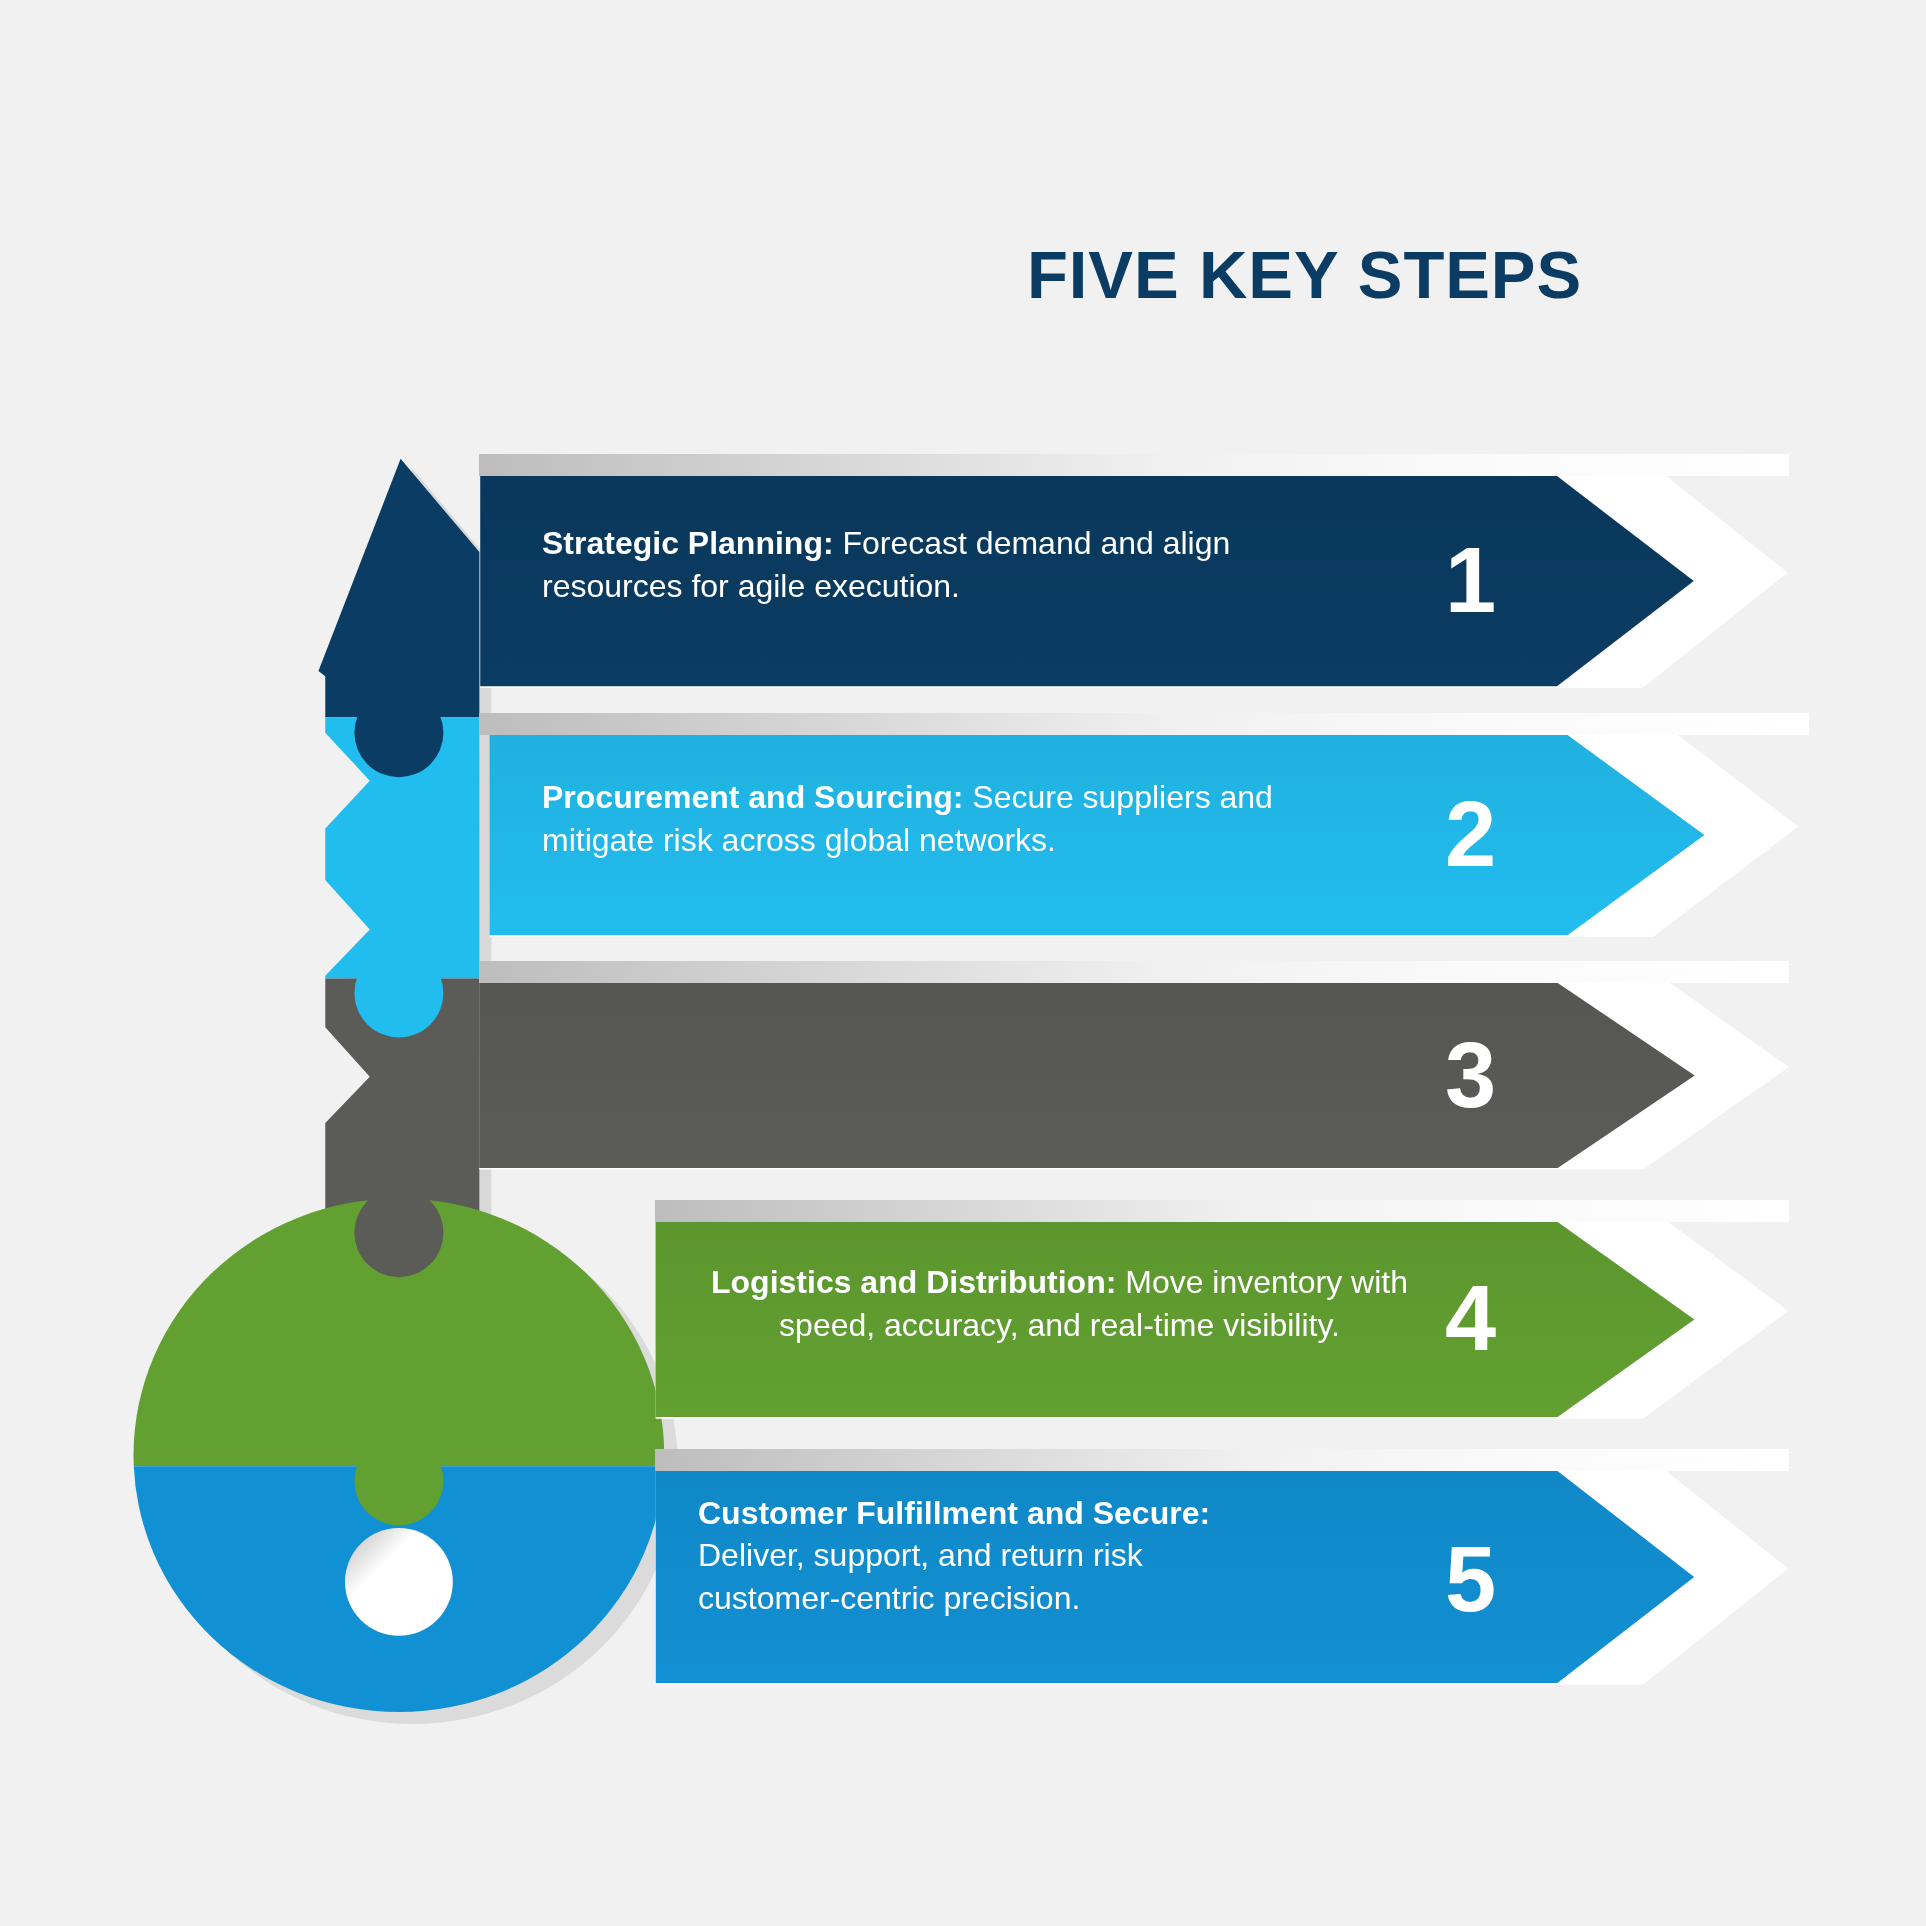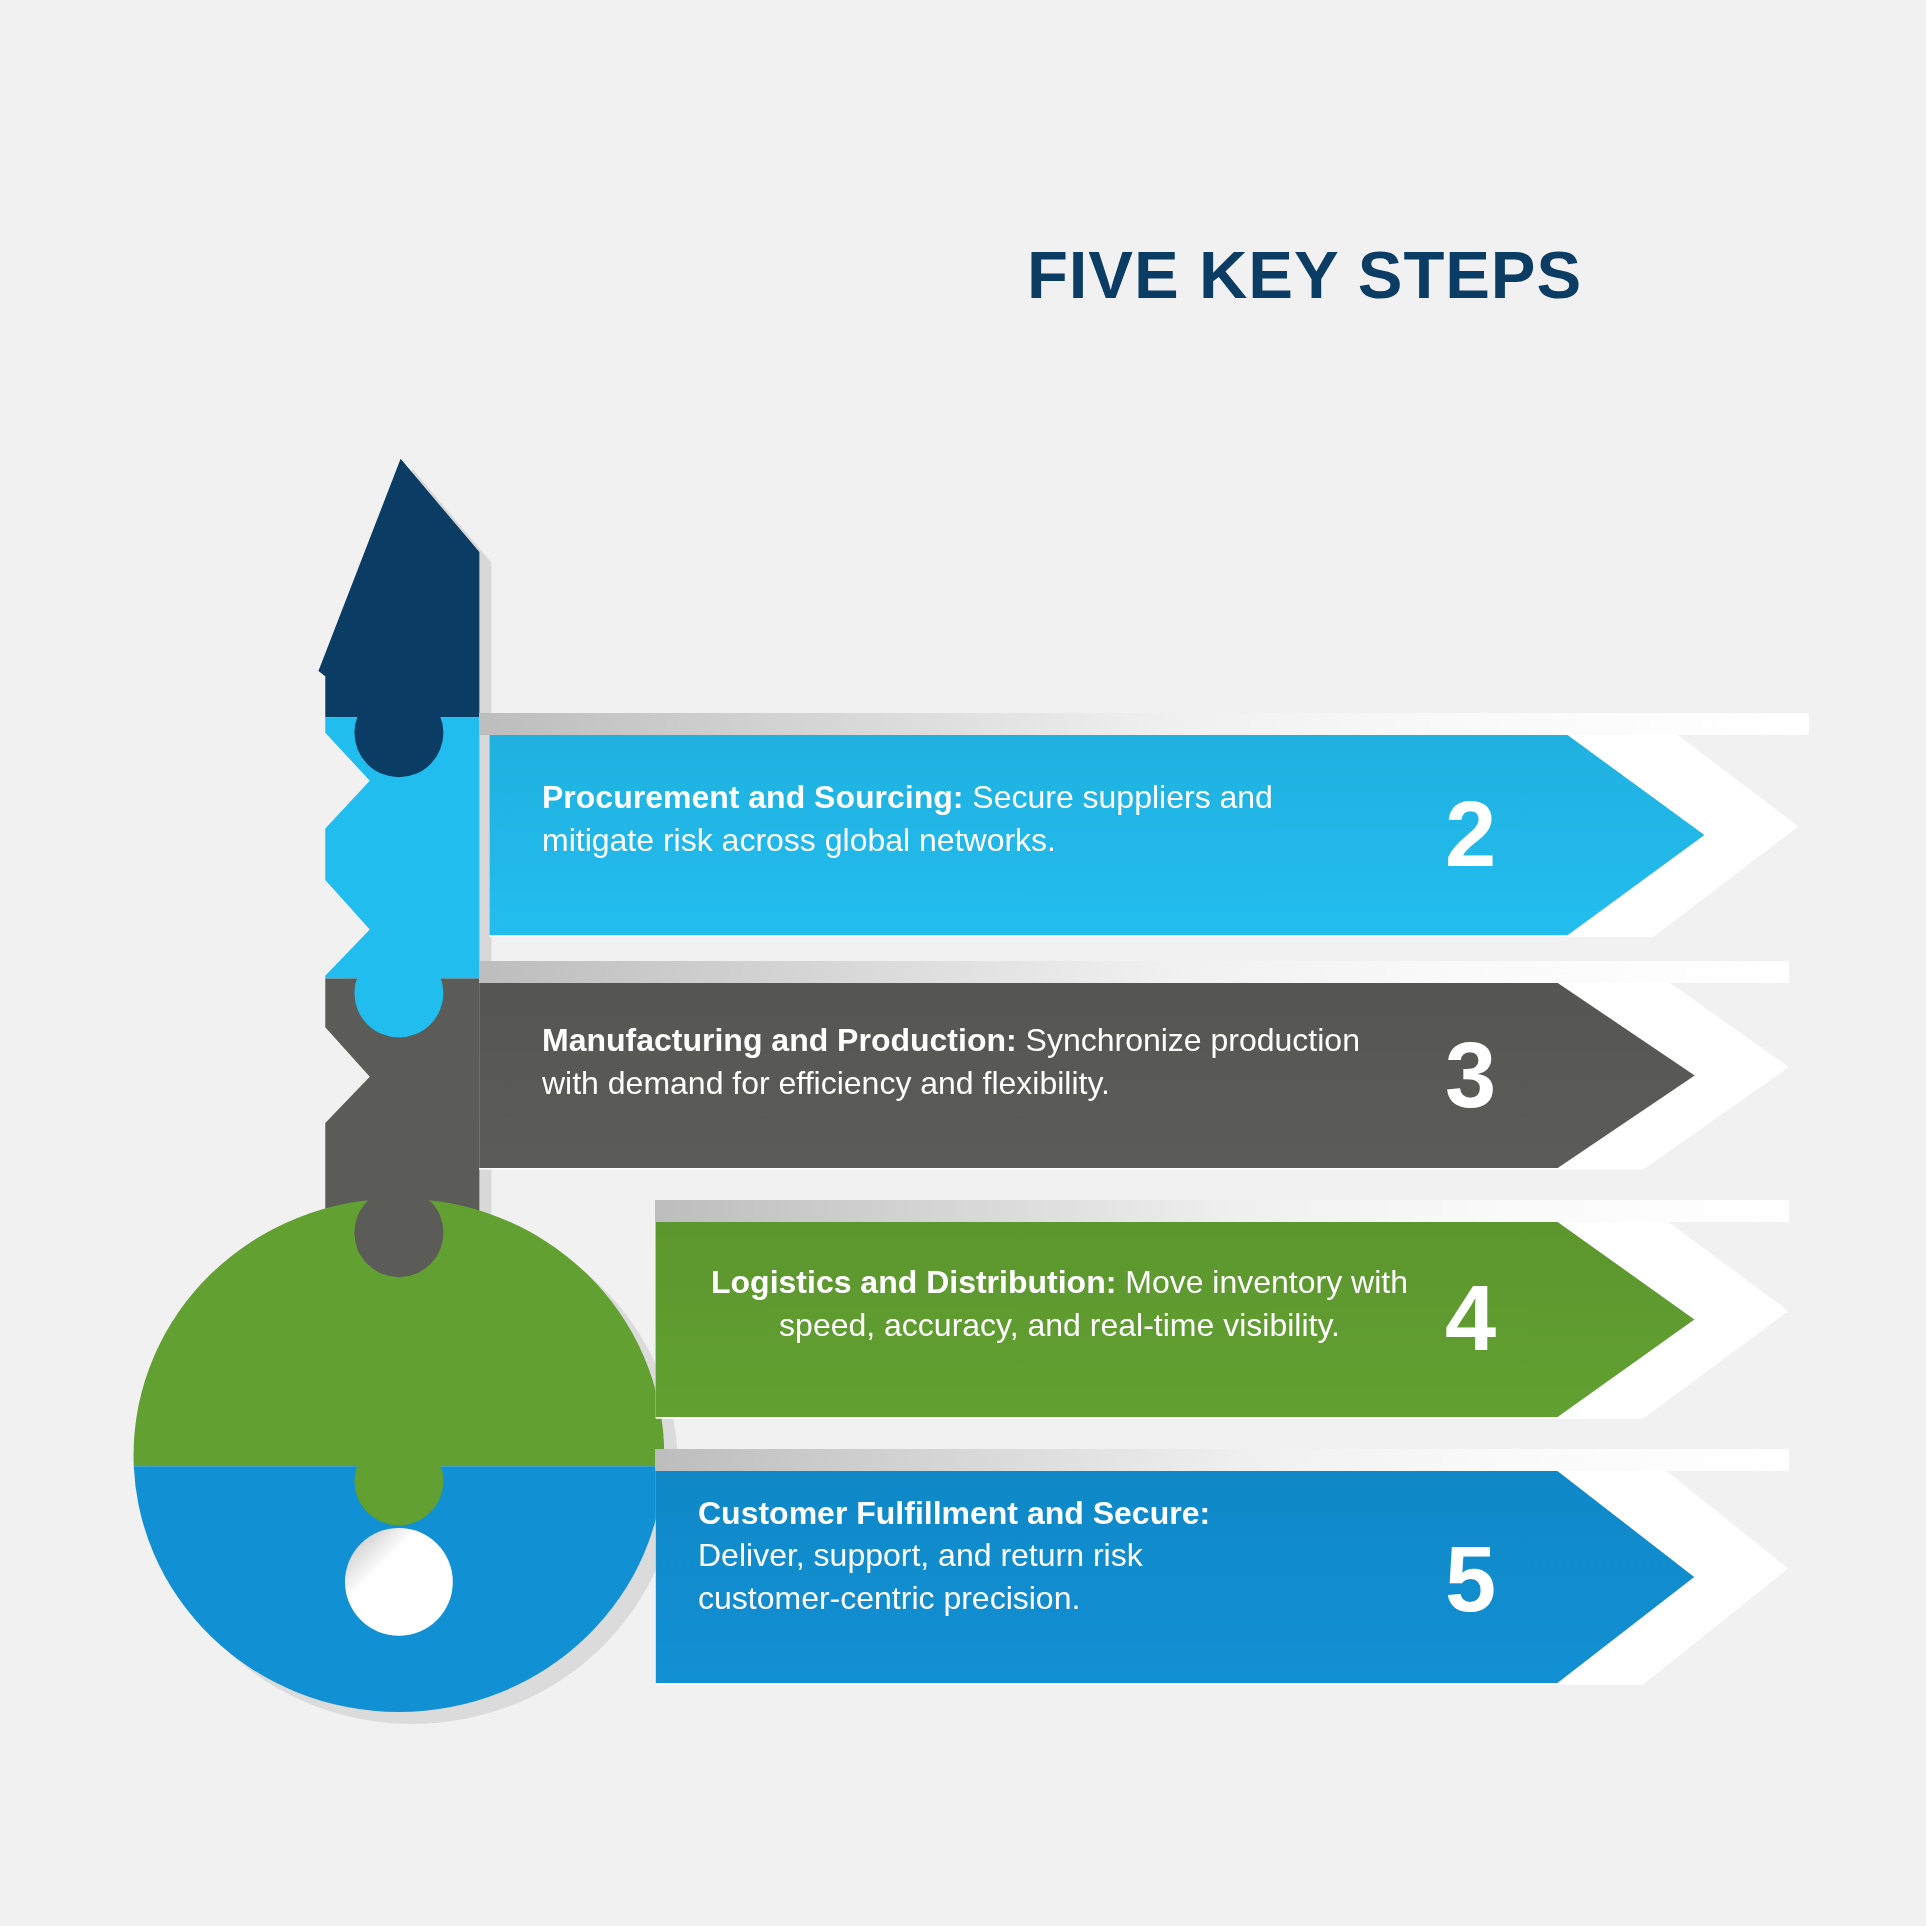--- a/index.html
+++ b/index.html
@@ -138,20 +138,32 @@
            L 380 1140 L 432 1086 L 380 1028 L 380 968 L 432 912 L 380 856
            L 380 790 L 372 784 Z" fill="#62a031" opacity="0"></path>
     </g>
 
     <circle cx="466" cy="856" r="52" fill="#0b3c63"></circle>
     <circle cx="466" cy="1160" r="52" fill="#22bdef"></circle>
     <circle cx="466" cy="1440" r="52" fill="#5b5b57"></circle>
     <circle cx="466" cy="1730" r="52" fill="#62a031"></circle>
   </svg>
 
+  <div class="band" style="left:479px;top:476px;width:1310px;height:241px;">
+    <svg viewBox="0 0 1530 282" style="position:absolute;inset:0;width:100%;height:100%;">
+      <path d="M0 -22 L1360 -22 L1530 113 L1360 248 L0 248 Z" fill="#ffffff"></path>
+      <path d="M0 0 L1260 0 L1420 123 L1260 246 L0 246 Z" fill="#0b3c63"></path>
+      <path d="M0 0 L1260 0 L1420 123 L1260 246 L0 246 Z" fill="url(#shGrad)" opacity="0.35"></path>
+    </svg>
+    <div class="shadowstrip"></div>
+    <div class="txt" style="left:63px;top:46px;width:775px;">
+      <b>Strategic Planning:</b><span> Forecast demand and align resources for agile execution.</span>
+    </div>
+    <div class="num" style="left:966px;top:58px;">1</div>
+  </div>
 
   <div class="band" style="left:479px;top:735px;width:1310px;height:231px;padding-left:20px;">
     <svg viewBox="0 0 1530 270" style="position:absolute;inset:0;width:100%;height:100%;">
       <path d="M0 -22 L1360 -22 L1530 107 L1360 236 L0 236 Z" fill="#ffffff"></path>
       <path d="M0 0 L1260 0 L1420 117 L1260 234 L0 234 Z" fill="#22bdef"></path>
       <path d="M0 0 L1260 0 L1420 117 L1260 234 L0 234 Z" fill="url(#shGrad)" opacity="0.30"></path>
     </svg>
     <div class="shadowstrip"></div>
     <div class="txt" style="left:63px;top:41px;width:770px;">
       <b>Procurement and Sourcing:</b><span> Secure suppliers and mitigate risk across global networks.</span>
@@ -159,23 +171,20 @@
     <div class="num" style="left:966px;top:53px;">2</div>
   </div>
 
   <div class="band" style="left:479px;top:983px;width:1310px;height:214px;">
     <svg viewBox="0 0 1530 250" style="position:absolute;inset:0;width:100%;height:100%;">
       <path d="M0 -22 L1360 -22 L1530 98 L1360 218 L0 218 Z" fill="#ffffff"></path>
       <path d="M0 0 L1260 0 L1420 108 L1260 216 L0 216 Z" fill="#5b5b57"></path>
       <path d="M0 0 L1260 0 L1420 108 L1260 216 L0 216 Z" fill="url(#shGrad)" opacity="0.28"></path>
     </svg>
     <div class="shadowstrip"></div>
-    <div class="txt" style="left:63px;top:36px;width:865px;">
-      <b>Manufacturing and Production:</b><span> Synchronize production with demand for efficiency and flexibility.</span>
-    </div>
     <div class="num" style="left:966px;top:46px;">3</div>
   </div>
 
   <div class="band" style="left:655px;top:1222px;width:1134px;height:224px;text-align:center;">
     <svg viewBox="0 0 1325 262" style="position:absolute;inset:0;width:100%;height:100%;">
       <path d="M0 -22 L1155 -22 L1325 104 L1155 230 L0 230 Z" fill="#ffffff"></path>
       <path d="M0 0 L1055 0 L1215 114 L1055 228 L0 228 Z" fill="#62a031"></path>
       <path d="M0 0 L1055 0 L1215 114 L1055 228 L0 228 Z" fill="url(#shGrad)" opacity="0.28"></path>
     </svg>
     <div class="shadowstrip"></div>

